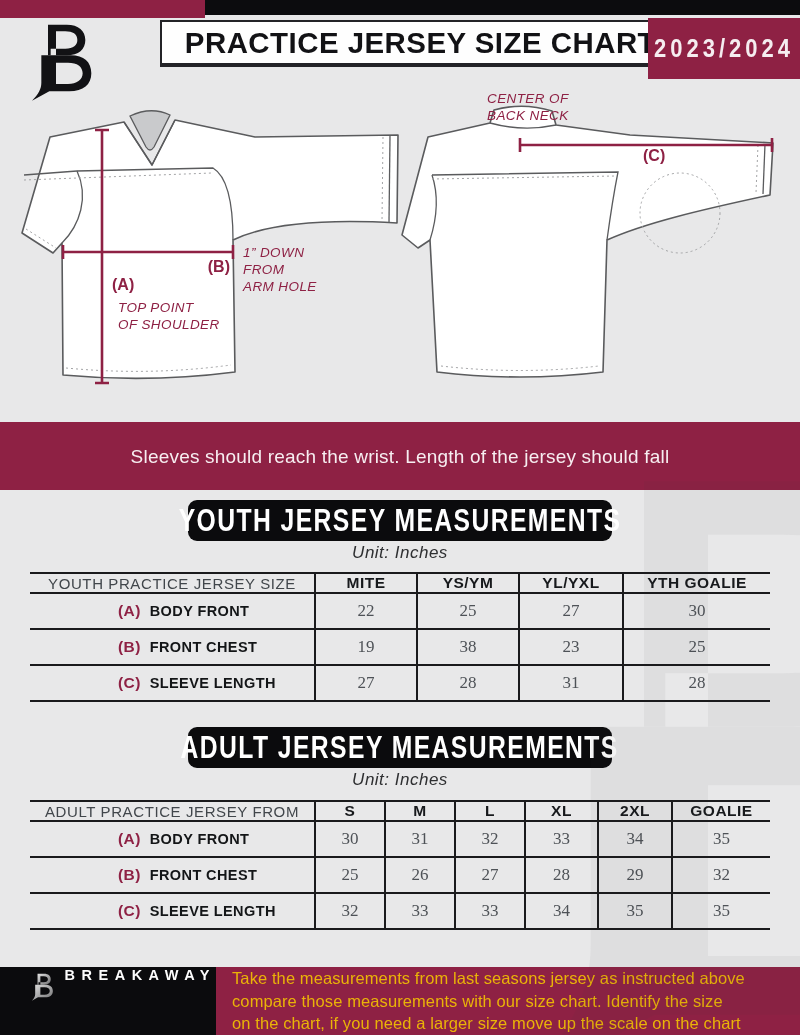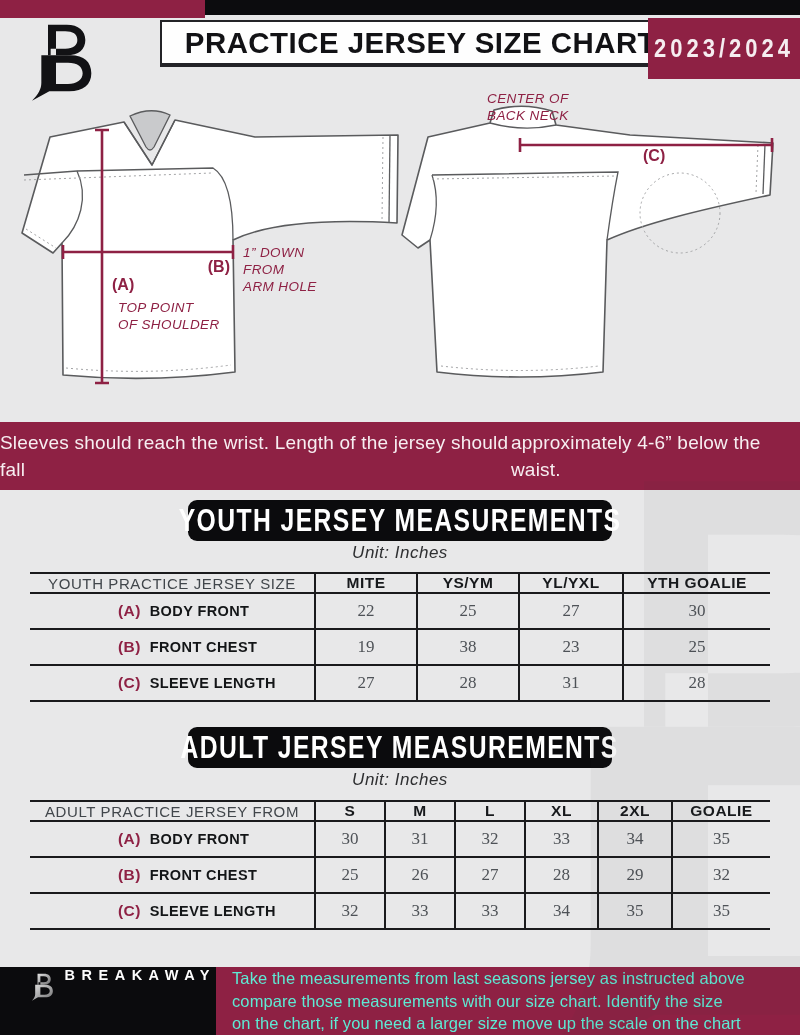--- a/index.html
+++ b/index.html
@@ -84,21 +84,21 @@
 
   
   .footer-black {
     left:0; top:967px; width:216px; height:68px; background:#0b0b0d;
     display:flex; padding-left:30px; gap:11px;
   }
   .footer-brand { color:#fdfdfd; font-weight:bold; font-size:14.5px; letter-spacing:6.5px; }
   .footer-maroon {
     left:216px; top:967px; width:584px; height:68px; background:#8e2144;
     display:flex; flex-direction:column; justify-content:center; padding-left:16px;
-    color:#5eead4; font-size:16.5px; line-height:22.5px; letter-spacing:.1px;
+    color:#eab308; font-size:16.5px; line-height:22.5px; letter-spacing:.1px;
   }
 </style>
 </head>
 <body>
 
 <div class="abs topbar-black"></div>
 <div class="abs topbar-maroon"></div>
 
 <svg class="abs logo-mark" viewBox="0 0 100 120">
   <g fill="#121215" fill-rule="evenodd">
@@ -161,21 +161,20 @@
   <text class="m-cap" x="243" y="189">FROM</text>
   <text class="m-cap" x="243" y="206">ARM HOLE</text>
 
   <text class="m-key" x="643" y="76">(C)</text>
   <text class="m-cap" x="487" y="18">CENTER OF</text>
   <text class="m-cap" x="487" y="35">BACK NECK</text>
 </svg>
 
 <div class="abs notice">
   <div>Sleeves should reach the wrist. Length of the jersey should fall</div>
-  <div>approximately 4-6” below the waist.</div>
 </div>
 
 <div class="abs section-banner" style="top:500px">
   <span>YOUTH JERSEY MEASUREMENTS</span>
 </div>
 <div class="abs unit" style="top:543px">Unit: Inches</div>
 
 <table class="abs size-table youth-table-pos">
   <colgroup>
       <col style="width:285px">

